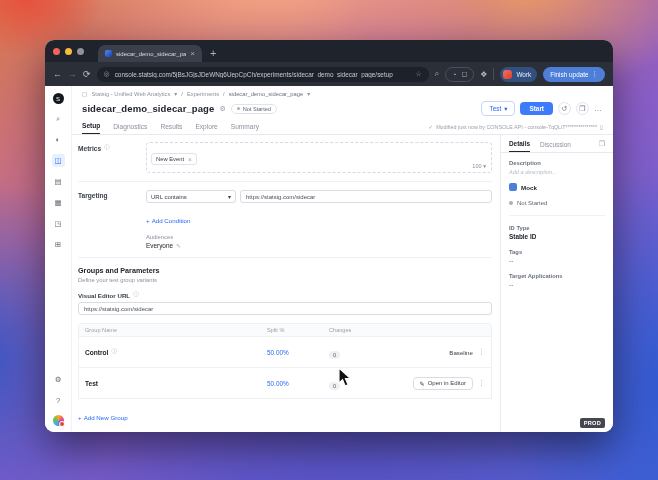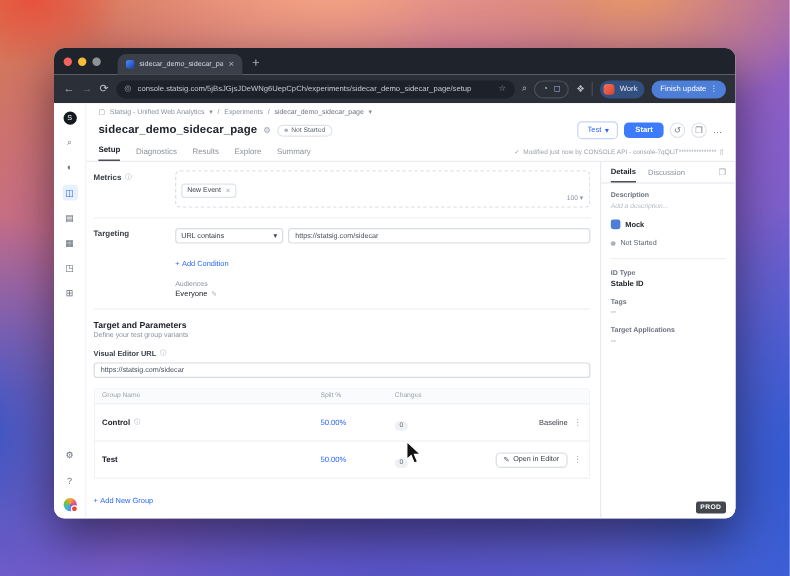--- a/index.html
+++ b/index.html
@@ -262,21 +262,21 @@
                 </span>
               </div>
               <div class="subtlelabel" style="margin-top:7px;">Audiences</div>
               <div class="audval">
                 <span>Everyone</span>
                 <span class="info-i">✎</span>
               </div>
             </div>
           </div>
           <div class="hr"></div>
-          <div class="sect-h">Target and Parameters</div>
+          <div class="sect-h">Groups and Parameters</div>
           <div class="sect-sub">Define your test group variants</div>
           <div class="velabel">
             <span>Visual Editor URL</span>
             <span class="info-i">ⓘ</span>
           </div>
           <div class="veinput">https://statsig.com/sidecar</div>
           <div class="gtable">
             <div class="ghead">
               <span class="c-name">Group Name</span>
               <span class="c-split">Split %</span>

